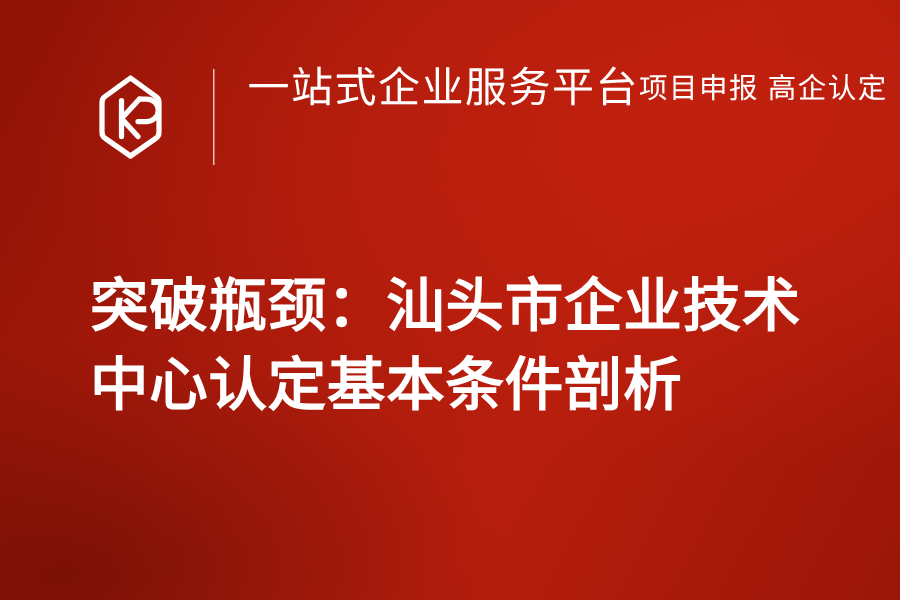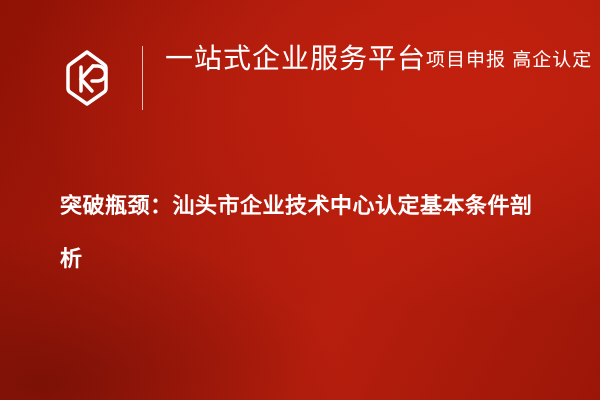--- a/index.html
+++ b/index.html
@@ -106,39 +106,39 @@
   .slogan-main {
     font-family: "Liberation Sans", "DejaVu Sans", sans-serif;
     font-size: 28px;
     font-weight: 400;
     letter-spacing: 1px;
     color: #ffffff;
     line-height: 1.12;
     white-space: nowrap;
   }
   .slogan-sub {
-    font-family: Liberation Sans, sans-serif;
+    font-family: Liberation Serif, serif;
     font-size: 19px;
     font-weight: 400;
     letter-spacing: 1px;
     color: #ffffff;
     line-height: 1.2;
     margin-top: 6px;
     white-space: nowrap;
   }
 
   
   .headline {
     position: absolute;
     left: 60px;
-    top: 164px;
+    top: 152px;
     width: 492px;
     z-index: 2;
     font-family: "Liberation Sans", "DejaVu Sans", sans-serif;
-    font-size: 22px;
+    font-size: 39px;
     font-weight: 700;
     line-height: 53px;
     letter-spacing: 0.5px;
     color: #ffffff;
     word-break: break-all;
   }
 </style>
 </head>
 <body>
 

